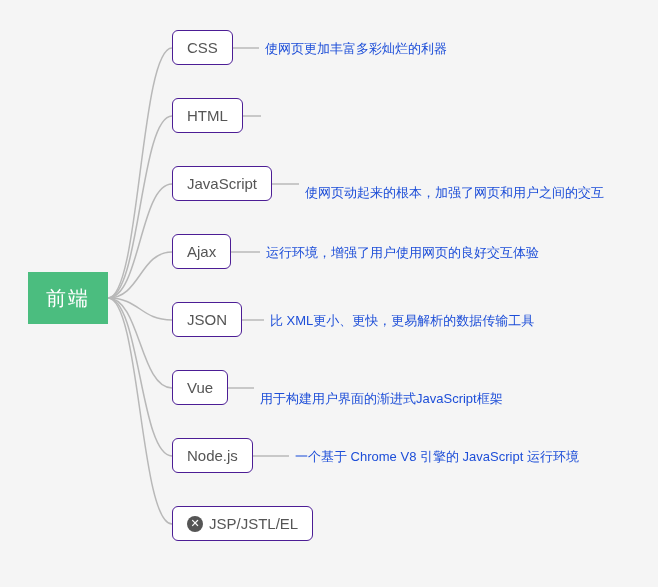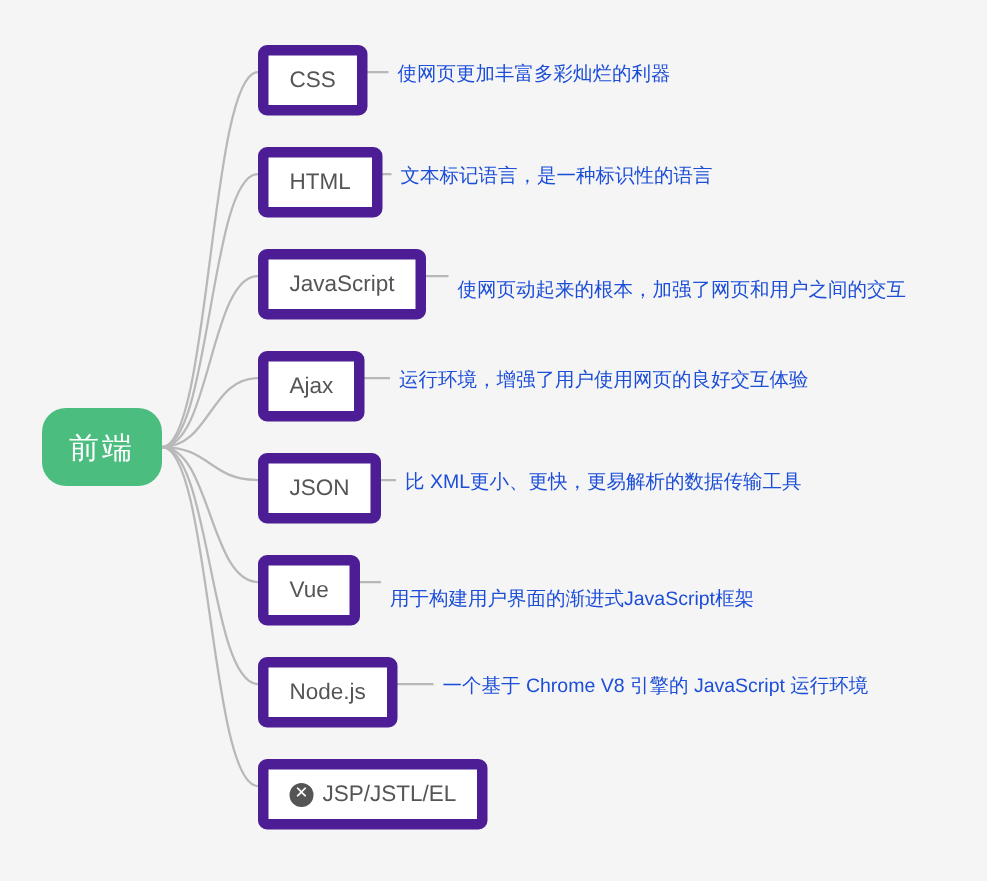--- a/index.html
+++ b/index.html
@@ -30,31 +30,31 @@
     stroke-width: 1.5;
   }
   .root-node {
     position: absolute;
     left: 28px;
     top: 272px;
     width: 80px;
     height: 52px;
     background: #4bbd7f;
     color: #fff;
-    border-radius: 16px;
+    border-radius: 0;
     display: flex;
     align-items: center;
     justify-content: center;
     font-size: 20px;
     letter-spacing: 2px;
   }
   .topic-node {
     position: absolute;
     background: #fff;
-    border: 7px solid #4c1d95;
+    border: 1px solid #4c1d95;
     border-radius: 6px;
     padding: 8px 14px;
     font-size: 15px;
     color: #555;
     display: flex;
     align-items: center;
     gap: 6px;
     white-space: nowrap;
   }
   .desc-node {
@@ -106,21 +106,20 @@
   </div>
 
   <div class="topic-node" style="left:172px;top:30px">
     <span>CSS</span>
   </div>
   <div class="desc-node" style="left:265px;top:40px">使网页更加丰富多彩灿烂的利器</div>
 
   <div class="topic-node" style="left:172px;top:98px">
     <span>HTML</span>
   </div>
-  <div class="desc-node" style="left:267px;top:108px">文本标记语言，是一种标识性的语言</div>
 
   <div class="topic-node" style="left:172px;top:166px">
     <span>JavaScript</span>
   </div>
   <div class="desc-node" style="left:305px;top:184px">使网页动起来的根本，加强了网页和用户之间的交互</div>
 
   <div class="topic-node" style="left:172px;top:234px">
     <span>Ajax</span>
   </div>
   <div class="desc-node" style="left:266px;top:244px">运行环境，增强了用户使用网页的良好交互体验</div>

